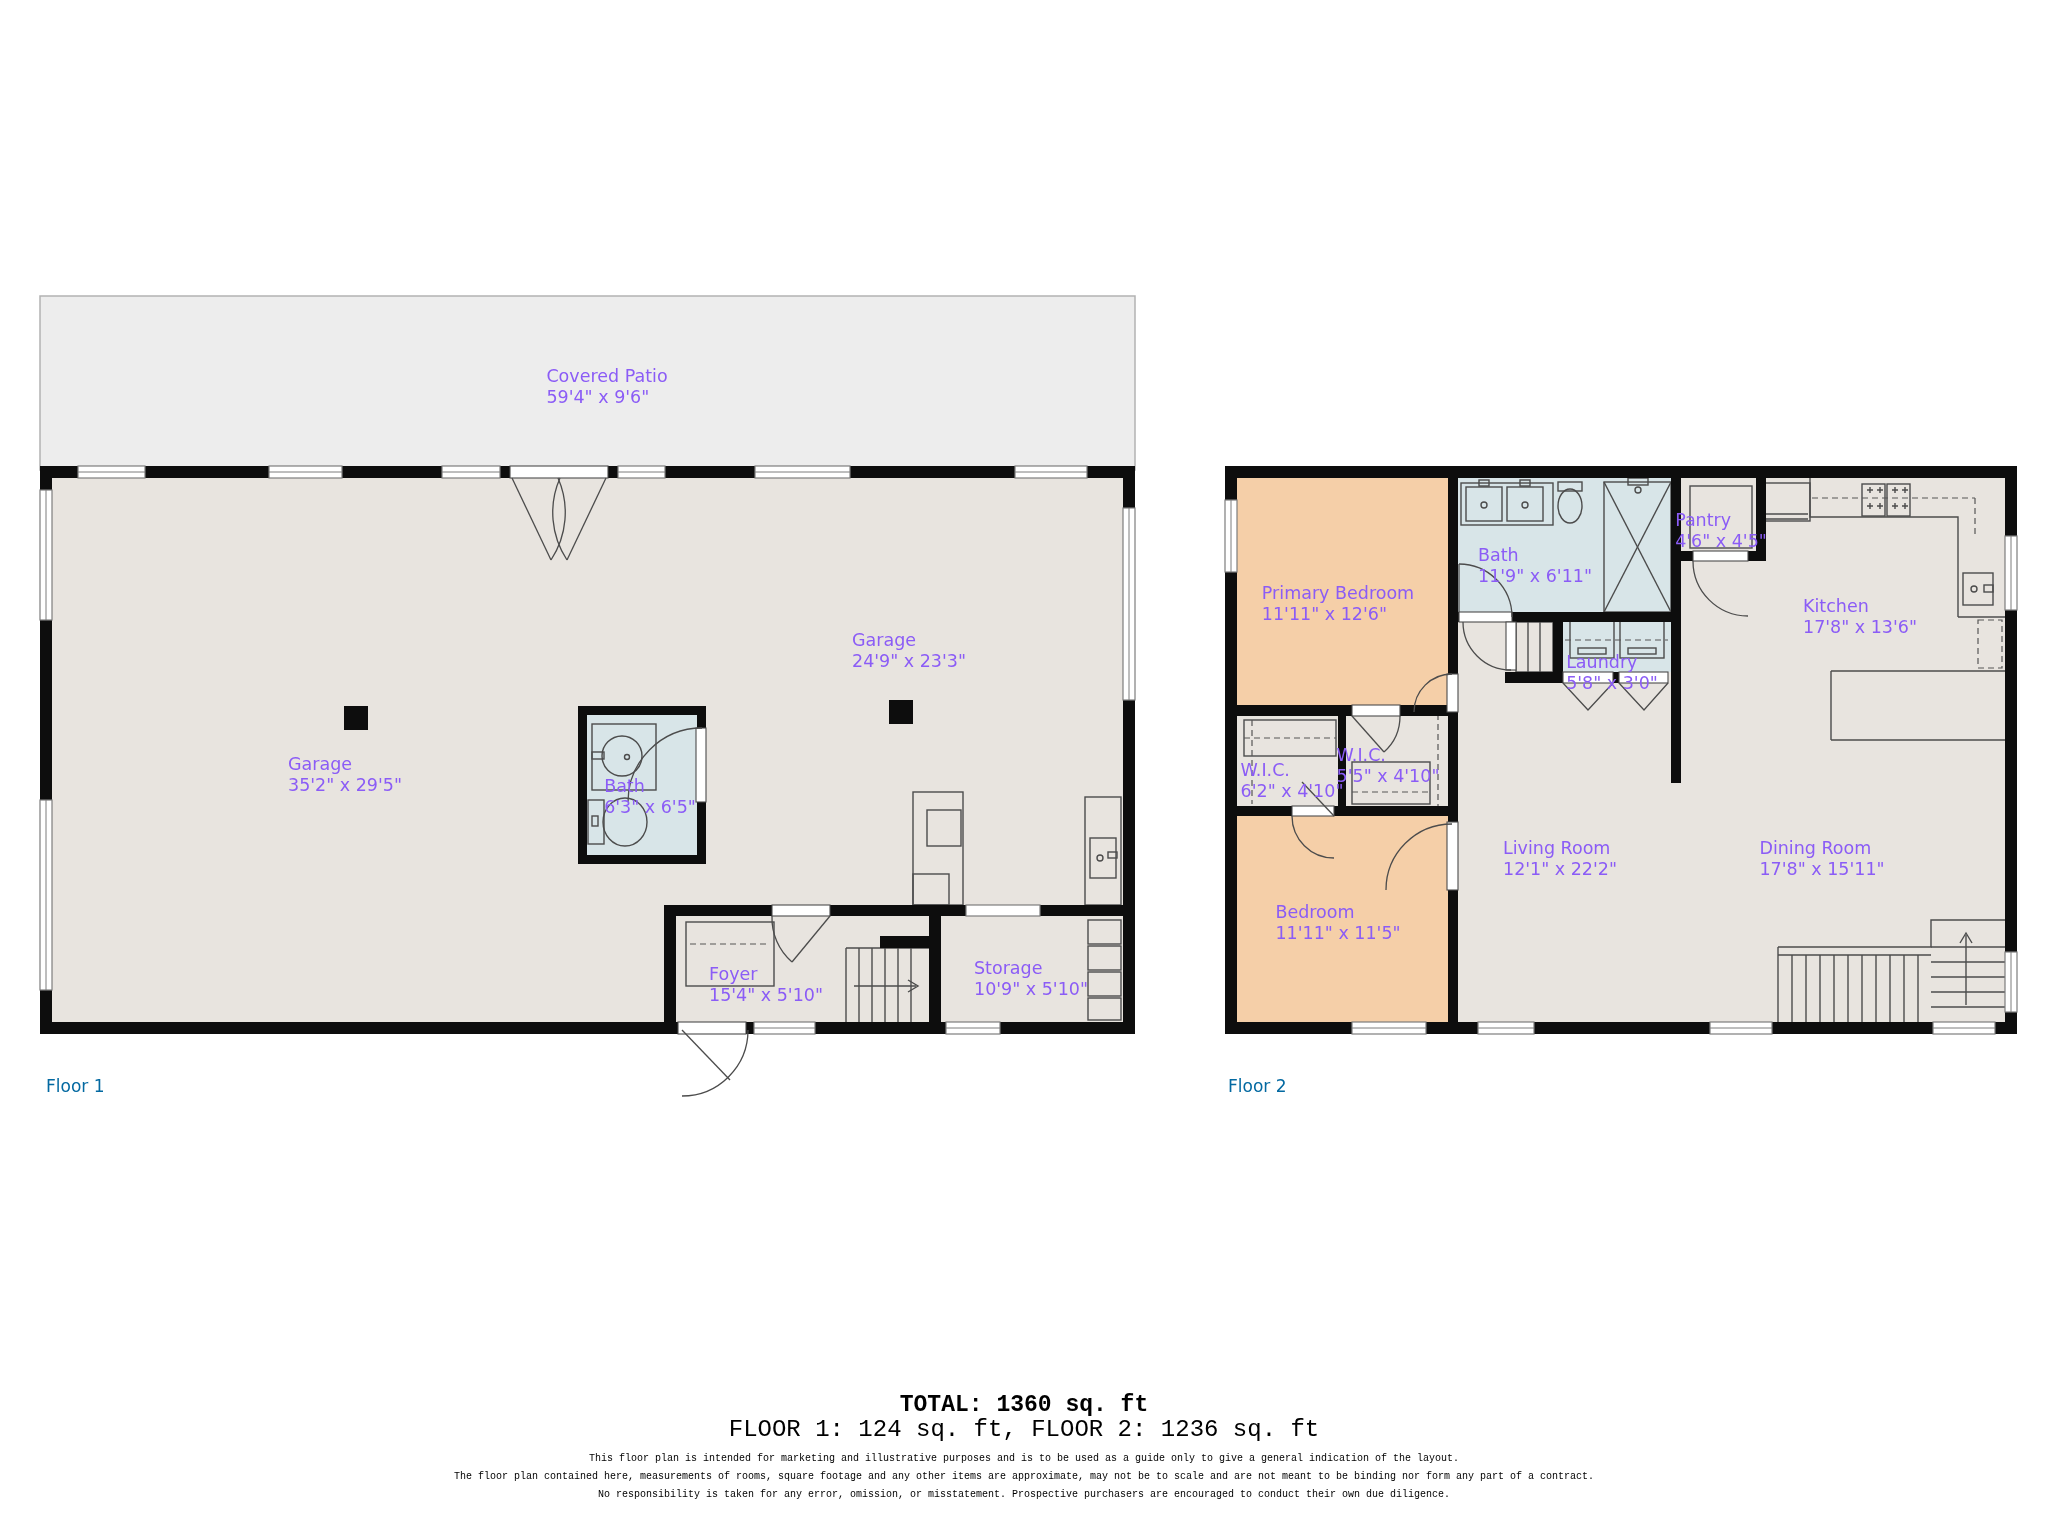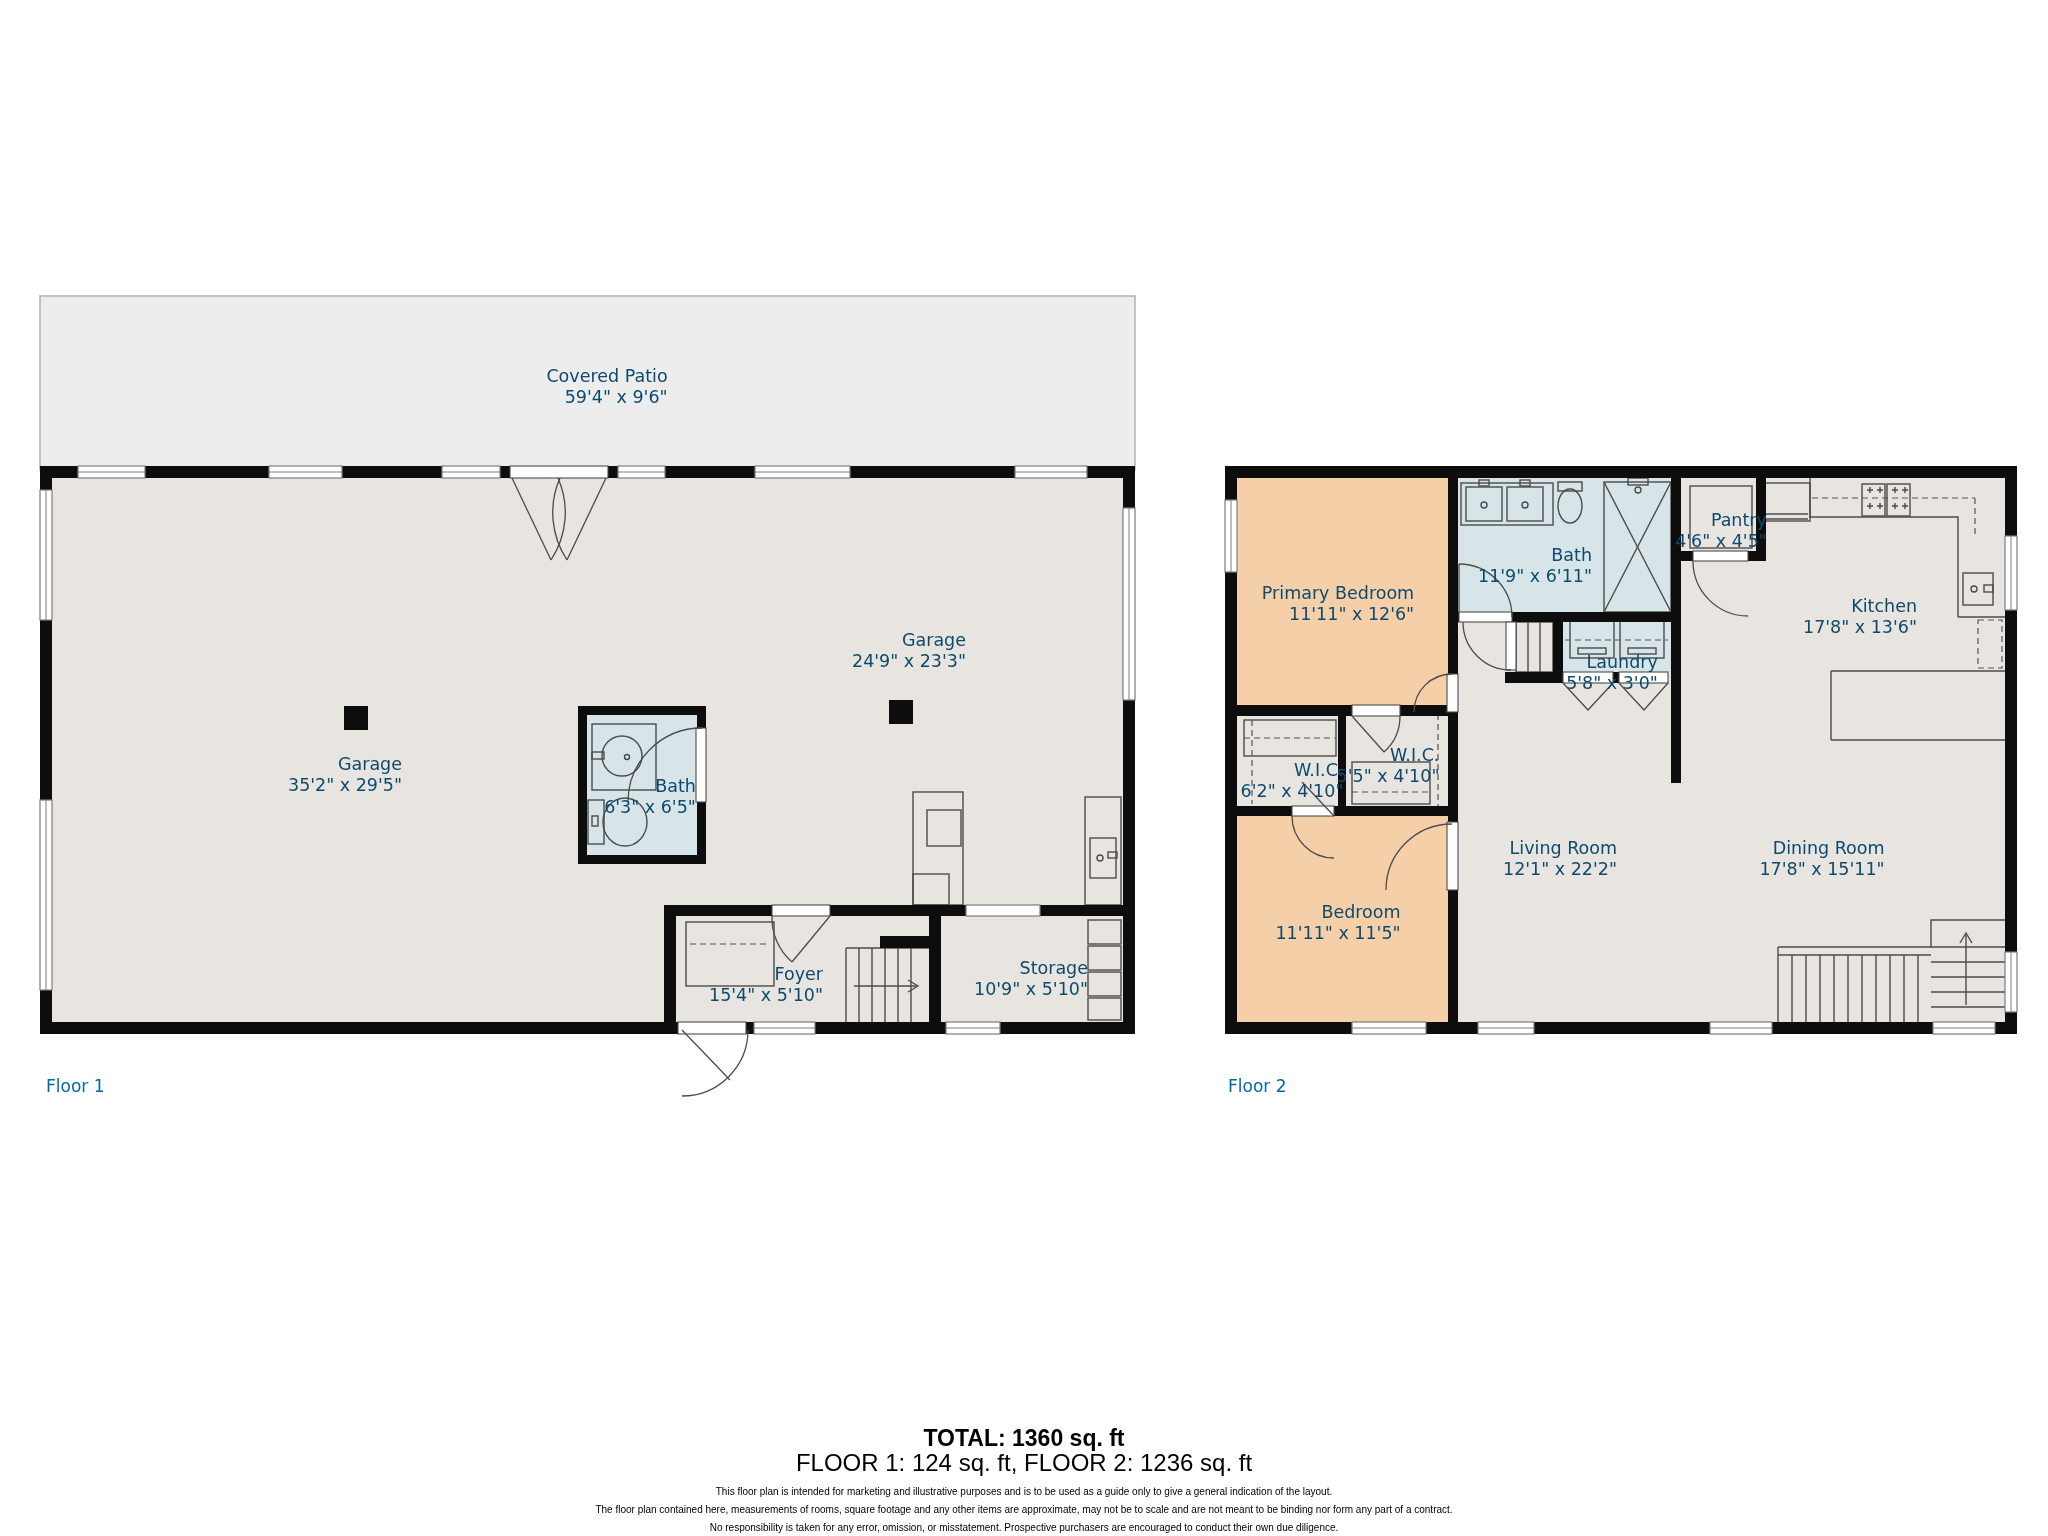--- a/index.html
+++ b/index.html
@@ -12,25 +12,25 @@
   .fillpatio{fill:var(--c-patio,#ededed);stroke:#b2b2b2;stroke-width:1.5;}
   .fillwet{fill:var(--c-wet,#d8e5e8);}
   .fillbed{fill:var(--c-bedroom,#f5cfa8);}
   .thin{fill:none;stroke:#4c4c4c;stroke-width:1.4;}
   .dash{fill:none;stroke:#565656;stroke-width:1.2;stroke-dasharray:6 4;}
   .win{fill:#ffffff;stroke:#7d7d7d;stroke-width:1.2;}
   .winline{stroke:#7d7d7d;stroke-width:1;}
   .leaf{fill:#ffffff;stroke:#4c4c4c;stroke-width:1.1;}
   .arc{fill:none;stroke:#4c4c4c;stroke-width:1.3;}
   
-  .room-label{position:absolute;transform:translateX(-50%);text-align:right;white-space:nowrap;
-              font-size:17.5px;line-height:21px;color:#0c4a6e;}
+  .room-label{position:absolute;transform:translateX(-50%);text-align:left;white-space:nowrap;
+              font-size:17.5px;line-height:21px;color:#8b5cf6;}
   .floor-label{position:absolute;font-size:17px;color:#0369a1;}
   .footer{position:absolute;left:0;right:0;top:1392px;text-align:center;color:#000;
-          font-family:Liberation Sans, sans-serif;margin-top:33px;}
+          font-family:Liberation Mono, monospace;}
   .footer-total{font-size:23px;font-weight:bold;line-height:26px;}
   .footer-line{font-size:24px;line-height:24px;}
   .disclaimer{margin-top:8px;font-size:10px;line-height:18px;}
 </style>
 </head>
 <body>
 
 <div class="canvas">
 
 <svg width="2048" height="1536" viewBox="0 0 2048 1536">

